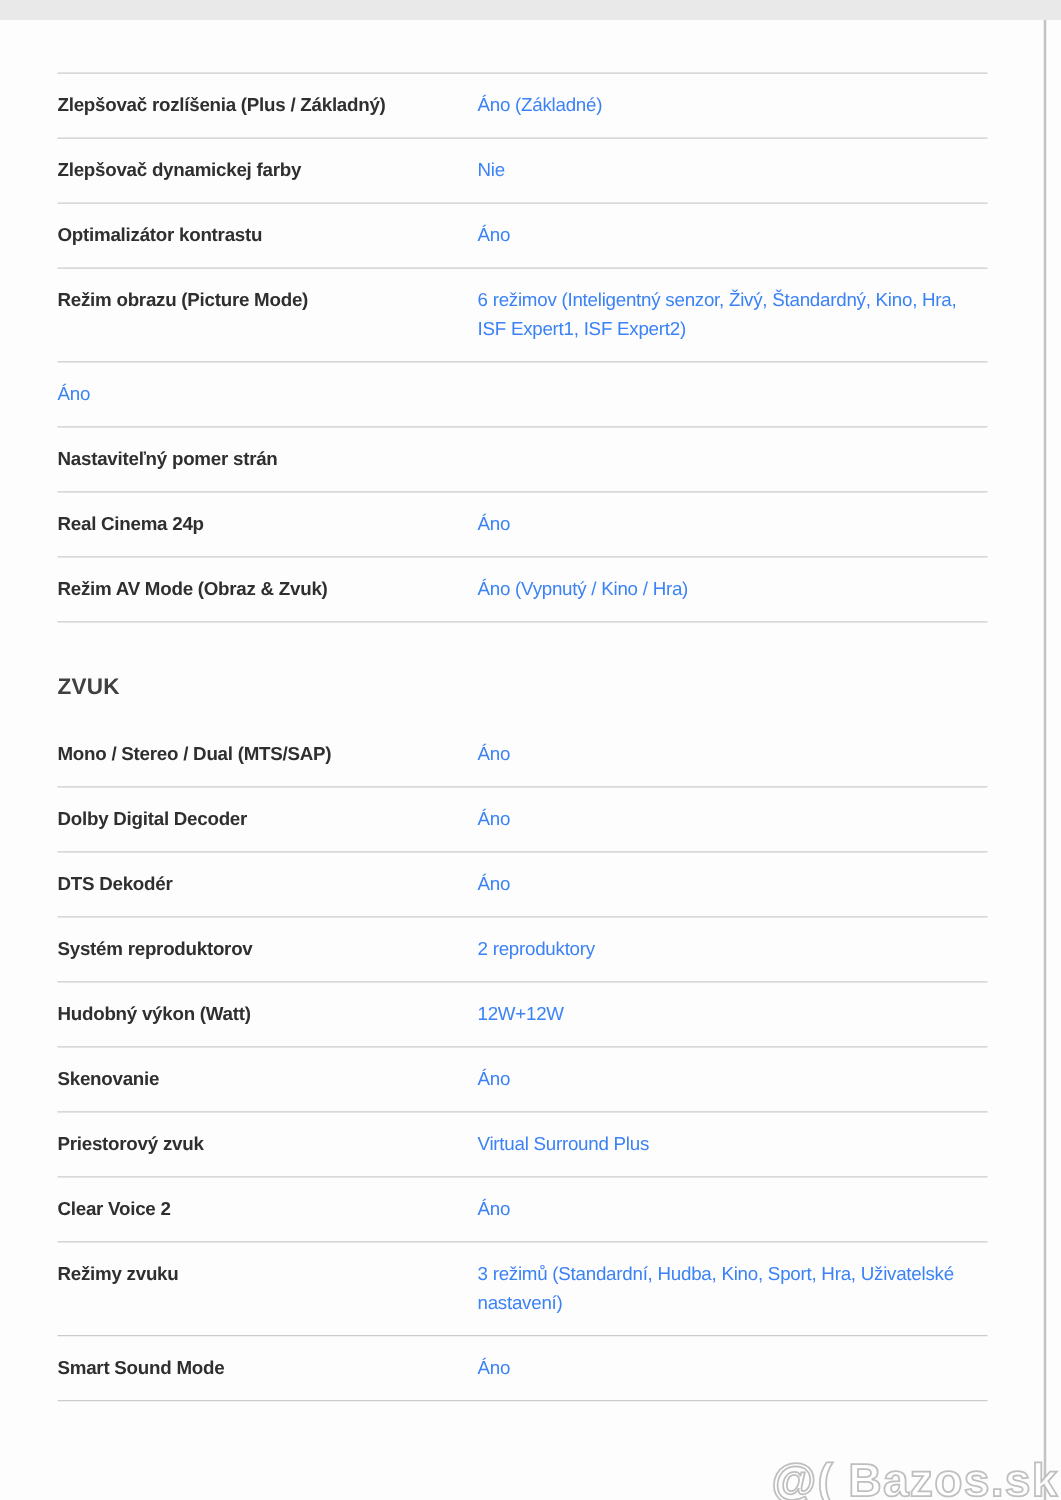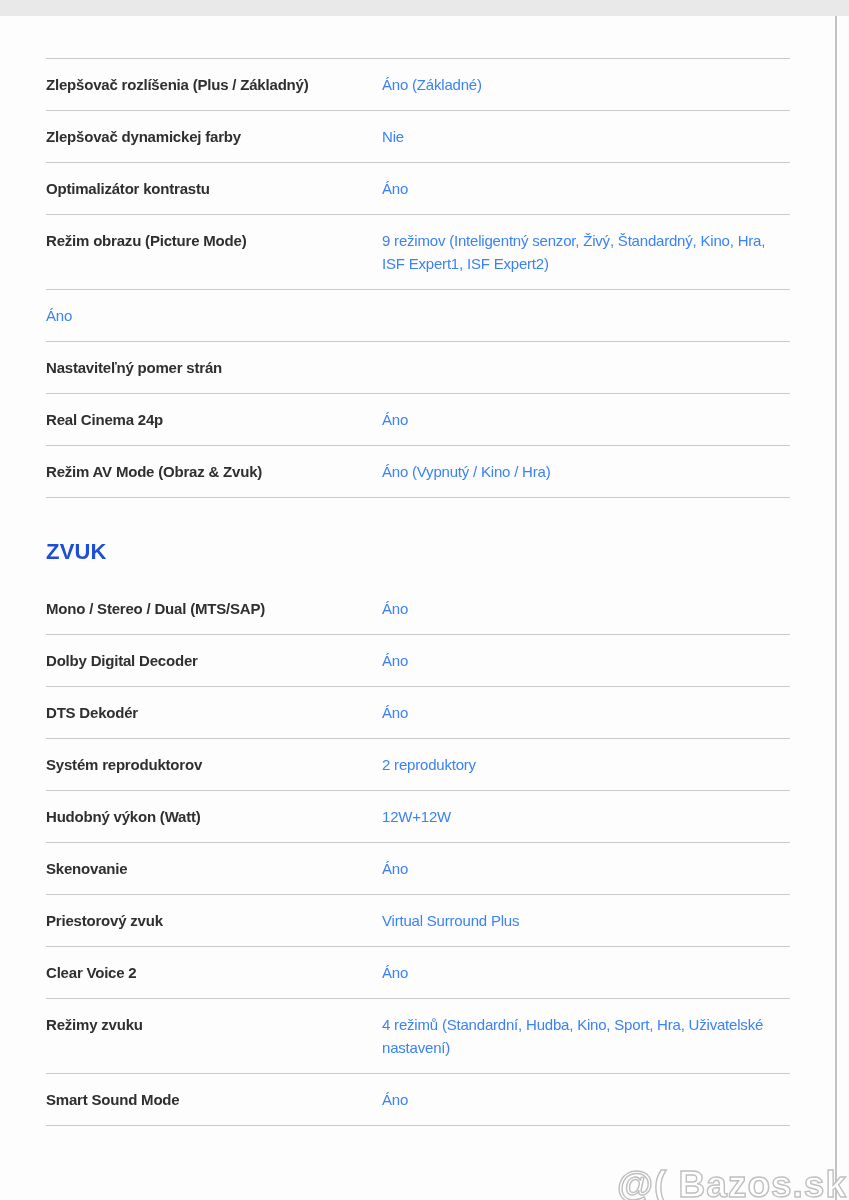--- a/index.html
+++ b/index.html
@@ -43,23 +43,23 @@
     box-sizing: border-box;
   }
   .spec-value {
     flex: 1 1 auto;
     font-size: 15px;
     font-weight: 400;
     color: #3b82f6;
     letter-spacing: -0.2px;
   }
   .section-heading {
-    font-size: 22px;
+    font-size: 18px;
     font-weight: 700;
-    color: #1d4ed8;
+    color: #404040;
     letter-spacing: 0.2px;
     margin: 0;
     padding: 41px 0 18px 0;
   }
   .scan-line-vertical {
     position: absolute;
     top: 0;
     bottom: 0;
     right: 12px;
     width: 2px;
@@ -93,21 +93,21 @@
         <div class="spec-row">
           <div class="spec-label">Zlepšovač dynamickej farby</div>
           <div class="spec-value">Nie</div>
         </div>
         <div class="spec-row">
           <div class="spec-label">Optimalizátor kontrastu</div>
           <div class="spec-value">Áno</div>
         </div>
         <div class="spec-row">
           <div class="spec-label">Režim obrazu (Picture Mode)</div>
-          <div class="spec-value">9 režimov (Inteligentný senzor, Živý, Štandardný, Kino, Hra, ISF Expert1, ISF Expert2)</div>
+          <div class="spec-value">6 režimov (Inteligentný senzor, Živý, Štandardný, Kino, Hra, ISF Expert1, ISF Expert2)</div>
         </div>
         <div class="spec-row">
           <div class="spec-value">Áno</div>
         </div>
         <div class="spec-row">
           <div class="spec-label">Nastaviteľný pomer strán</div>
         </div>
         <div class="spec-row">
           <div class="spec-label">Real Cinema 24p</div>
           <div class="spec-value">Áno</div>
@@ -146,21 +146,21 @@
         <div class="spec-row">
           <div class="spec-label">Priestorový zvuk</div>
           <div class="spec-value">Virtual Surround Plus</div>
         </div>
         <div class="spec-row">
           <div class="spec-label">Clear Voice 2</div>
           <div class="spec-value">Áno</div>
         </div>
         <div class="spec-row">
           <div class="spec-label">Režimy zvuku</div>
-          <div class="spec-value">4 režimů (Standardní, Hudba, Kino, Sport, Hra, Uživatelské nastavení)</div>
+          <div class="spec-value">3 režimů (Standardní, Hudba, Kino, Sport, Hra, Uživatelské nastavení)</div>
         </div>
         <div class="spec-row">
           <div class="spec-label">Smart Sound Mode</div>
           <div class="spec-value">Áno</div>
         </div>
       </div>
     </div>
 
   <div class="scan-line-vertical"></div>
 

